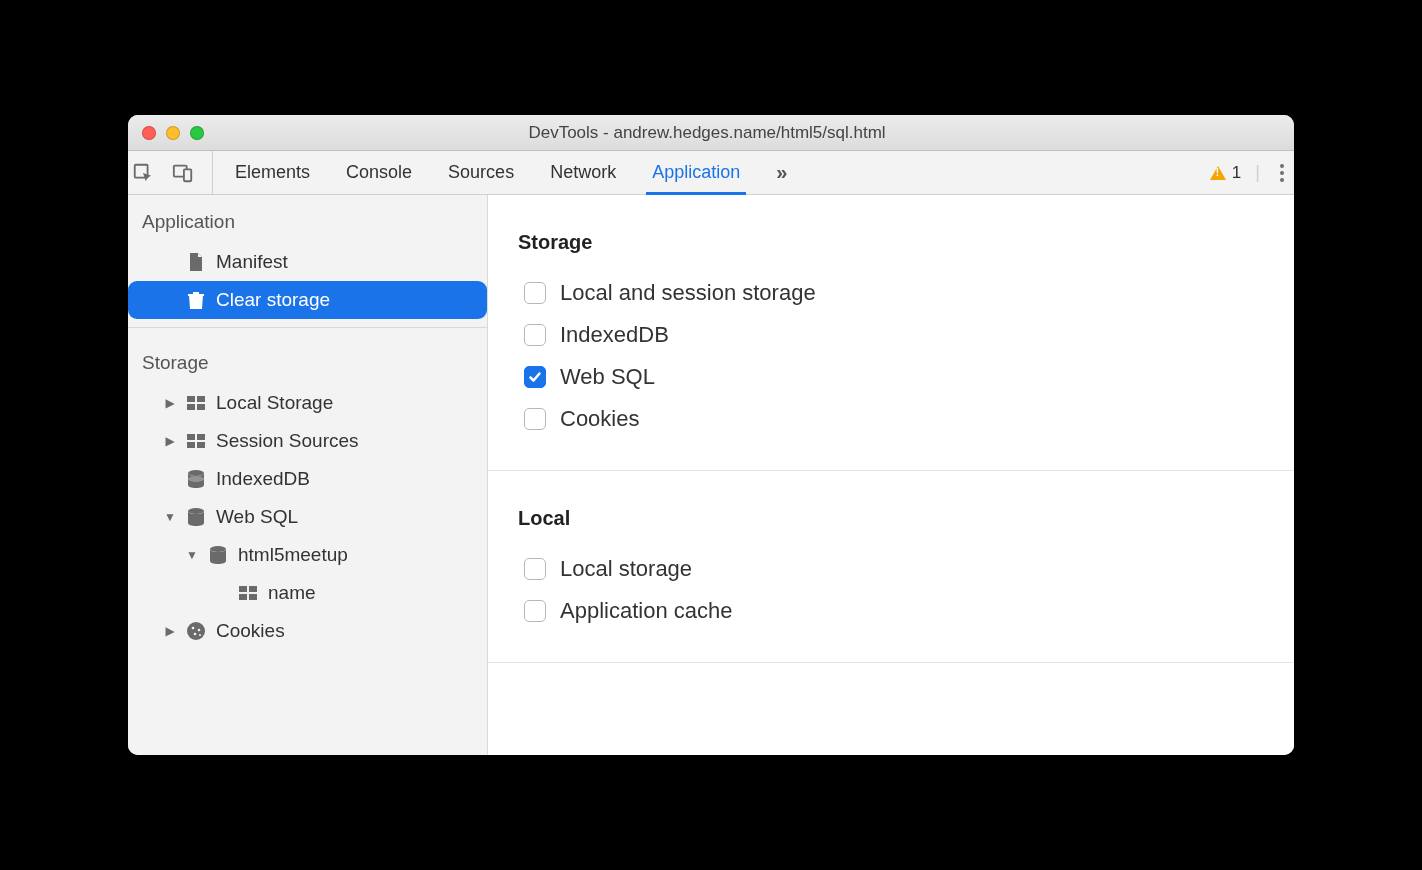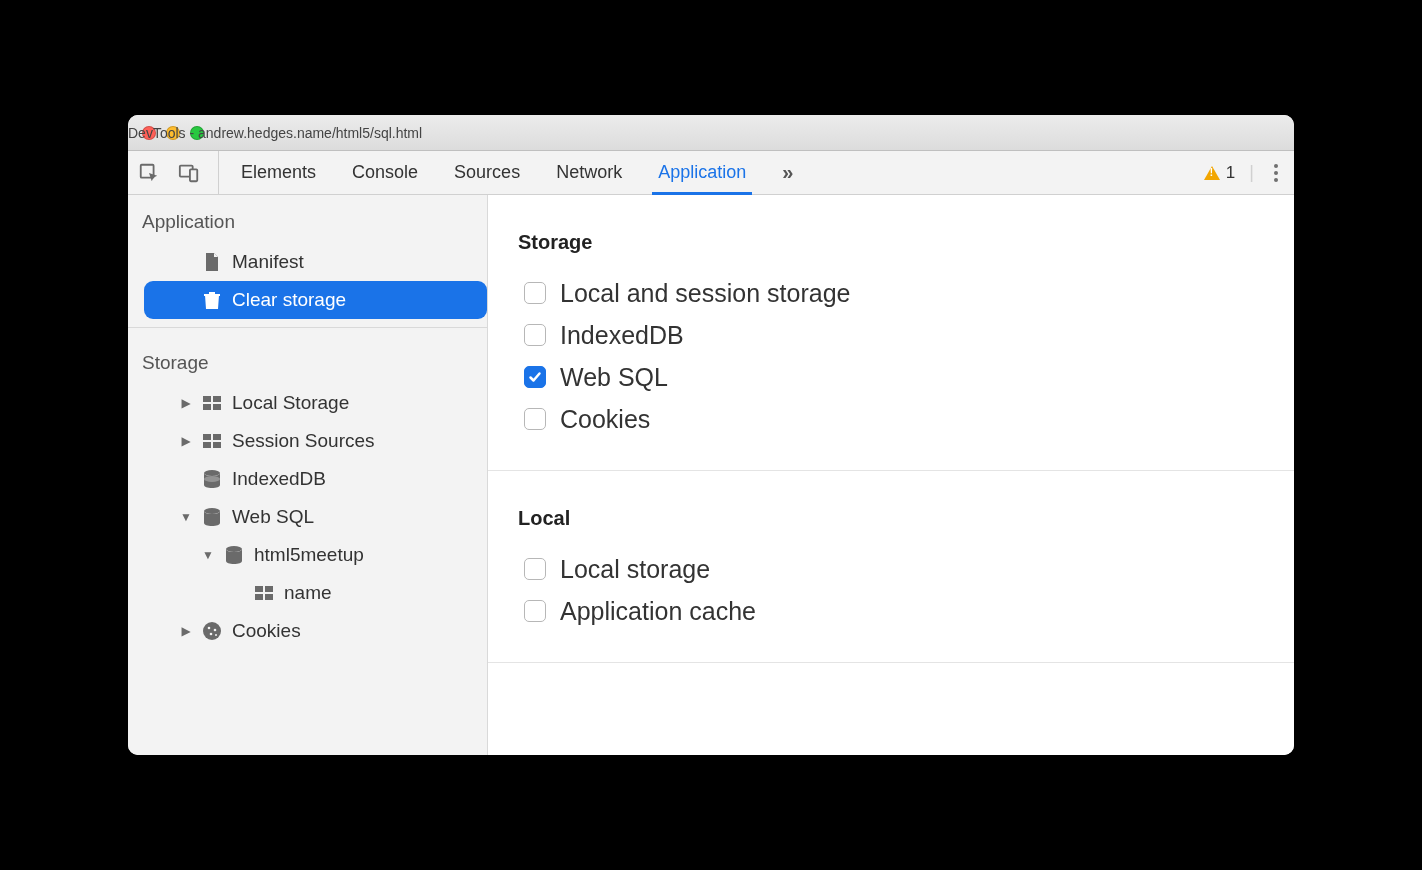--- a/index.html
+++ b/index.html
@@ -40,33 +40,34 @@
   .traffic span {
     width: 14px; height: 14px; border-radius: 50%;
     box-shadow: inset 0 0 0 1px rgba(0,0,0,.18);
   }
   .tl-red { background:#ff5f57; }
   .tl-yellow { background:#ffbd2e; }
   .tl-green { background:#28c840; }
   .titlebar-title {
     position: absolute;
     left: 0; right: 8px;
-    font-size: 14px;
+    text-align: center;
+    font-size: 17px;
     color: #444;
   }
   
   .toolbar {
     height: 44px;
     background: #f3f3f3;
     border-bottom: 1px solid #d0d0d0;
     display: flex;
     align-items: stretch;
     font-size: 18px;
     color: #333;
-    padding: 0 10px;
+    padding: 0 4px;
   }
   .toolbar .left-icons {
     display: flex;
     align-items: center;
     gap: 18px;
     padding-right: 18px;
     border-right: 1px solid #d0d0d0;
     margin-right: 10px;
   }
   .toolbar .tabs {
@@ -135,21 +136,20 @@
     color: #555;
     font-size: 19px;
   }
   .sb-item {
     display: flex;
     align-items: center;
     height: 38px;
     padding: 0 10px 0 55px;
     gap: 10px;
     cursor: pointer;
-    margin-left: 16px;
   }
   .sb-item .chev {
     color:#6a6a6a;
     font-size: 12px;
     width: 12px;
     display:inline-flex; justify-content:center;
   }
   .sb-item .spacer { width:12px; }
   .sb-item .ico {
     width: 20px; height: 20px;
@@ -178,21 +178,21 @@
   }
   .main-group h3 {
     font-size: 20px;
     font-weight: 600;
     color:#222;
     margin-bottom: 18px;
   }
   .checkrow {
     display:flex; align-items:center; gap:14px;
     height: 42px;
-    font-size: 25px;
+    font-size: 22px;
     color:#333;
     padding-left: 6px;
   }
   .checkbox {
     width: 22px; height: 22px;
     border: 1.5px solid #b7b7b7;
     border-radius: 5px;
     background: #fff;
     display:inline-flex; align-items:center; justify-content:center;
   }

